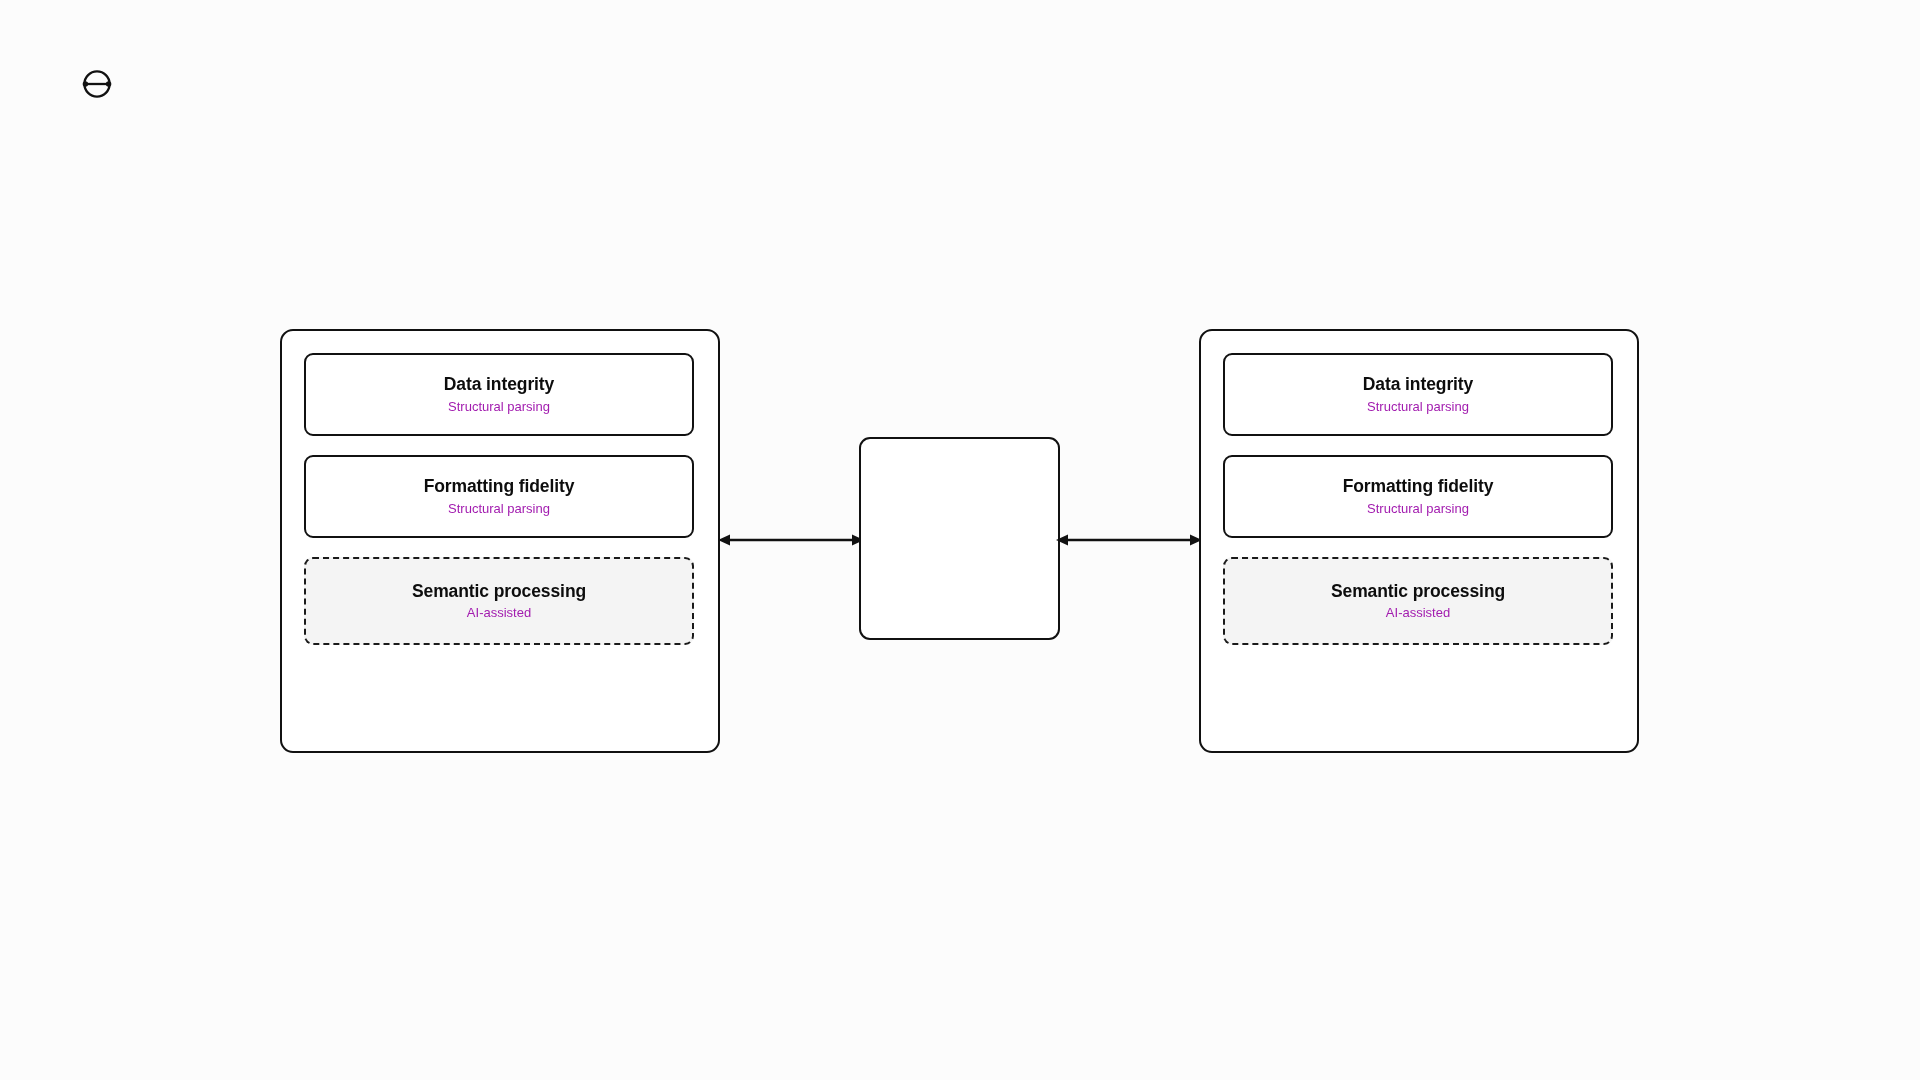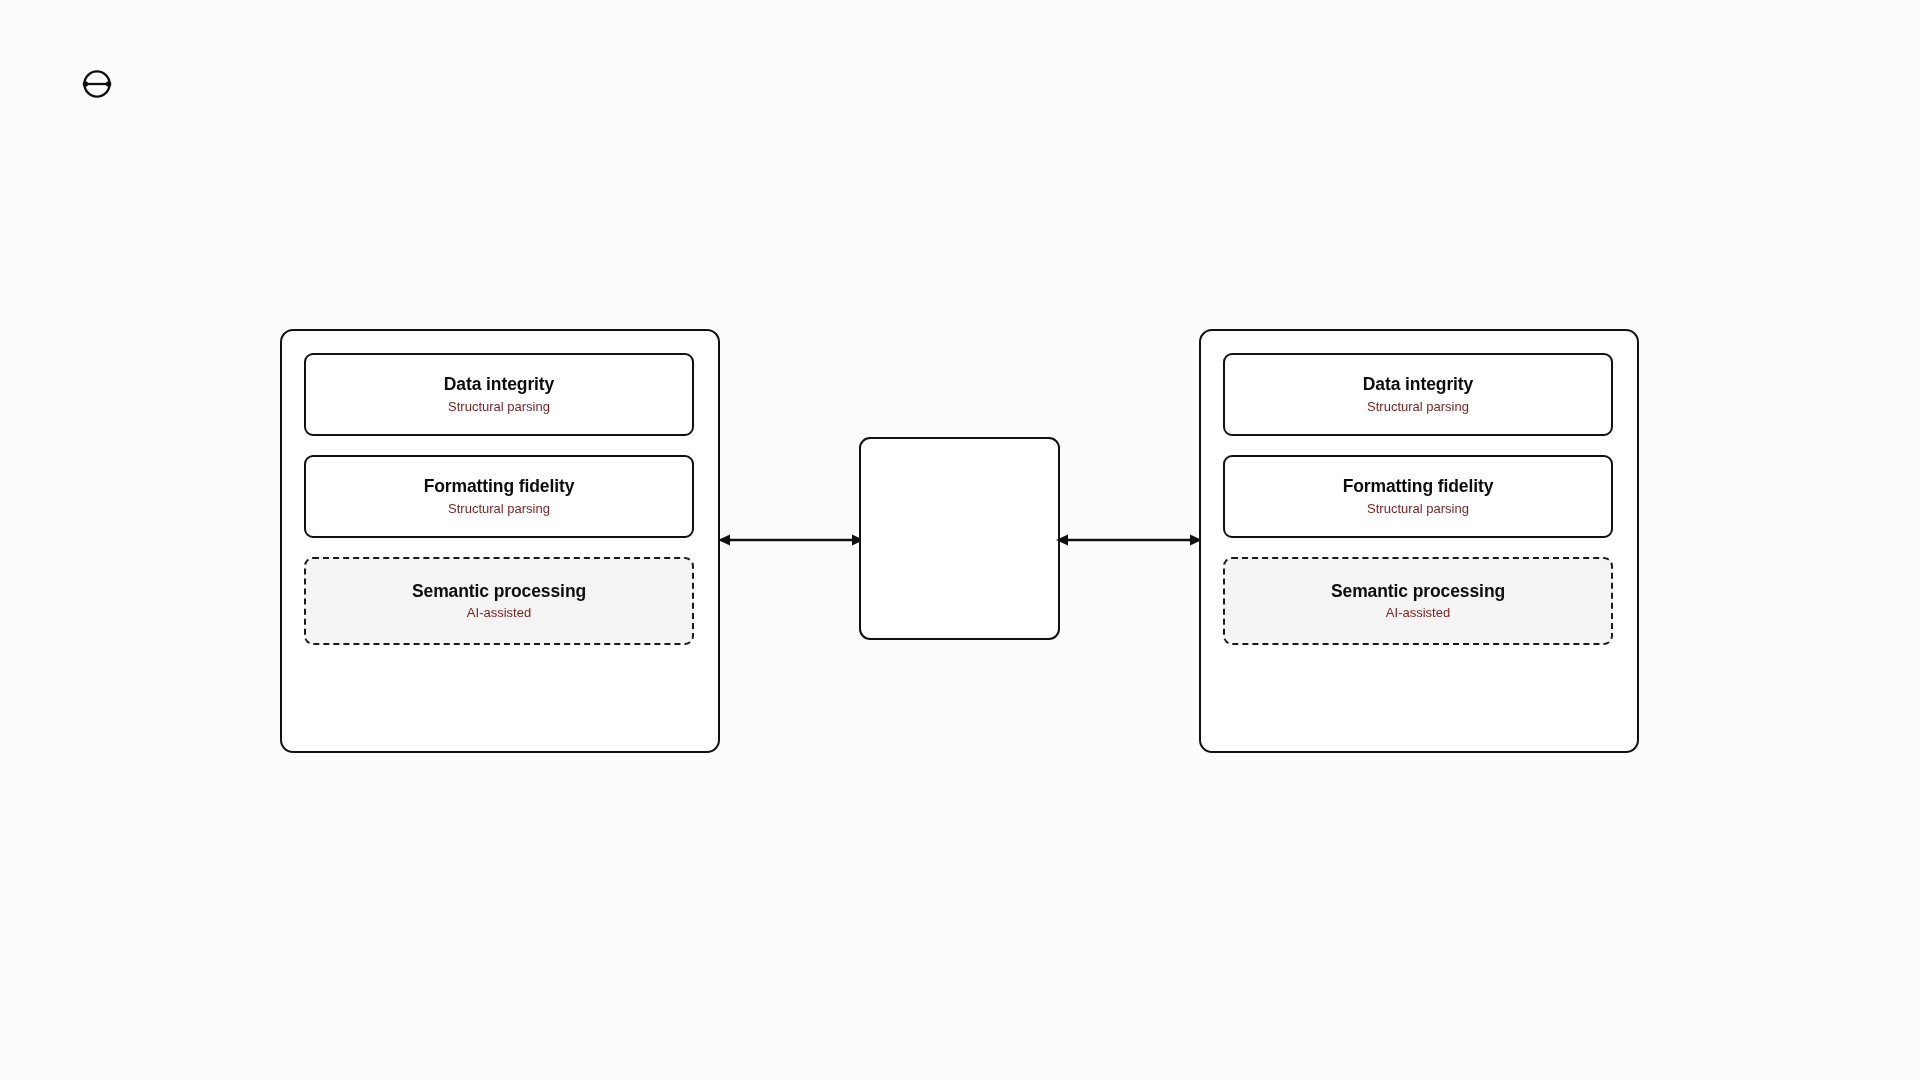--- a/index.html
+++ b/index.html
@@ -77,21 +77,21 @@
   .card-title {
     font-size: 17.5px;
     font-weight: 700;
     color: #0d0d0d;
     letter-spacing: -0.1px;
     line-height: 1.15;
   }
   .card-subtitle {
     font-size: 13px;
     font-weight: 400;
-    color: #7f1d1d;
+    color: #a21caf;
     line-height: 1.15;
   }
 
   
   .center-node {
     position: absolute;
     left: 859px;
     top: 437px;
     width: 201px;
     height: 203px;

